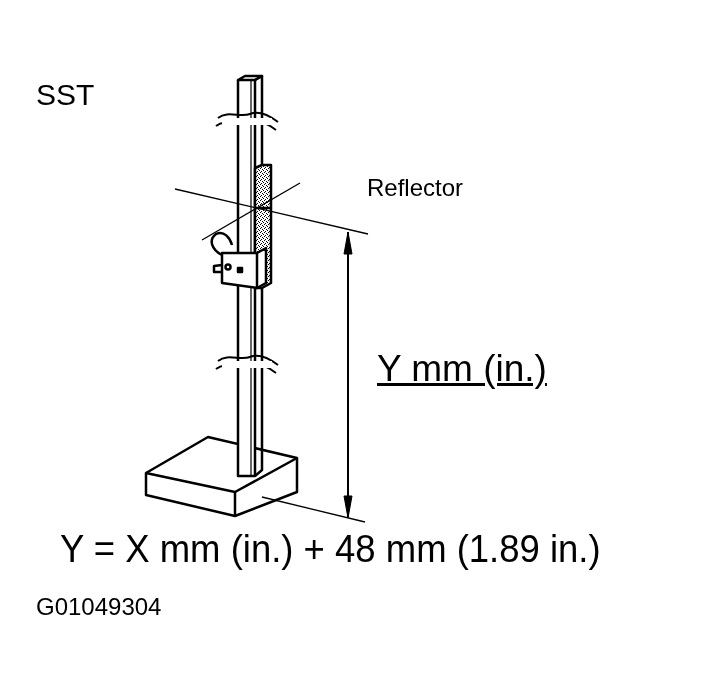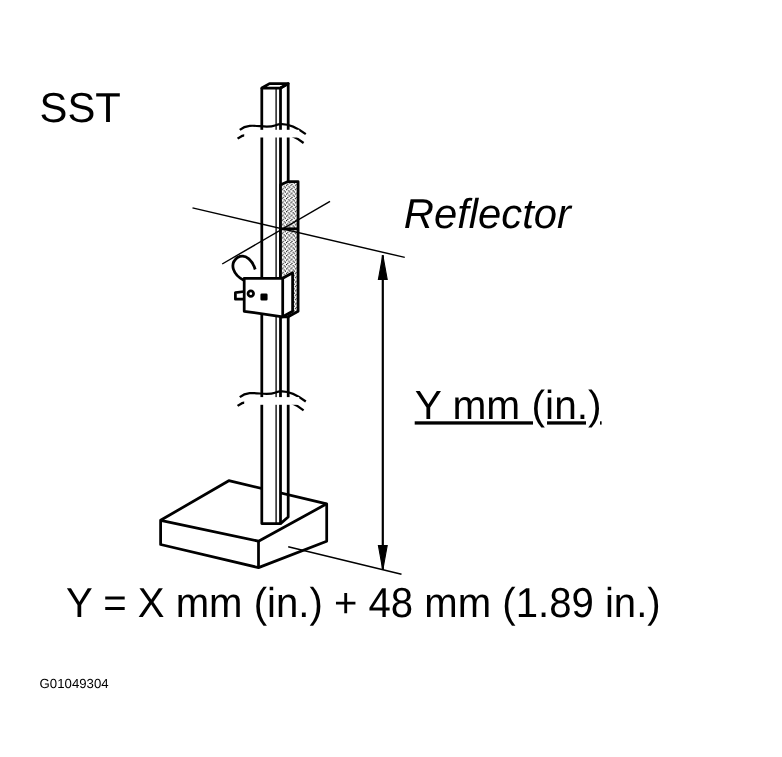--- a/index.html
+++ b/index.html
@@ -1,22 +1,22 @@
 <!DOCTYPE html>
 <html><head>
 <meta charset="utf-8">
 <style>
   html, body { margin: 0; padding: 0; background: #ffffff; }
   body { width: 711px; height: 688px; position: relative; overflow: hidden; font-family: "Liberation Sans", sans-serif; color: #000; }
   .lbl { position: absolute; white-space: nowrap; line-height: 1; }
-  #title { left: 36px; top: 80px; font-size: 38px; }
-  #reflector { left: 367px; top: 176px; font-size: 38px; font-style: italic; }
+  #title { left: 36px; top: 80px; font-size: 30px; }
+  #reflector { left: 367px; top: 176px; font-size: 24px; }
   #dimension { left: 377px; top: 350px; font-size: 37px; text-decoration: underline; }
   #formula { left: 60px; top: 530px; font-size: 38px; transform: scaleX(0.96); transform-origin: left top; }
-  #figure-id { left: 36px; top: 615px; font-size: 12px; }
+  #figure-id { left: 36px; top: 595px; font-size: 24px; }
   svg { position: absolute; left: 0; top: 0; }
 </style>
 </head>
 <body>
 
 <div class="lbl" id="title">SST</div>
 <div class="lbl" id="reflector">Reflector</div>
 <div class="lbl" id="dimension">Y mm (in.)</div>
 <div class="lbl" id="formula">Y = X mm (in.) + 48 mm (1.89 in.)</div>
 <div class="lbl" id="figure-id">G01049304</div>

